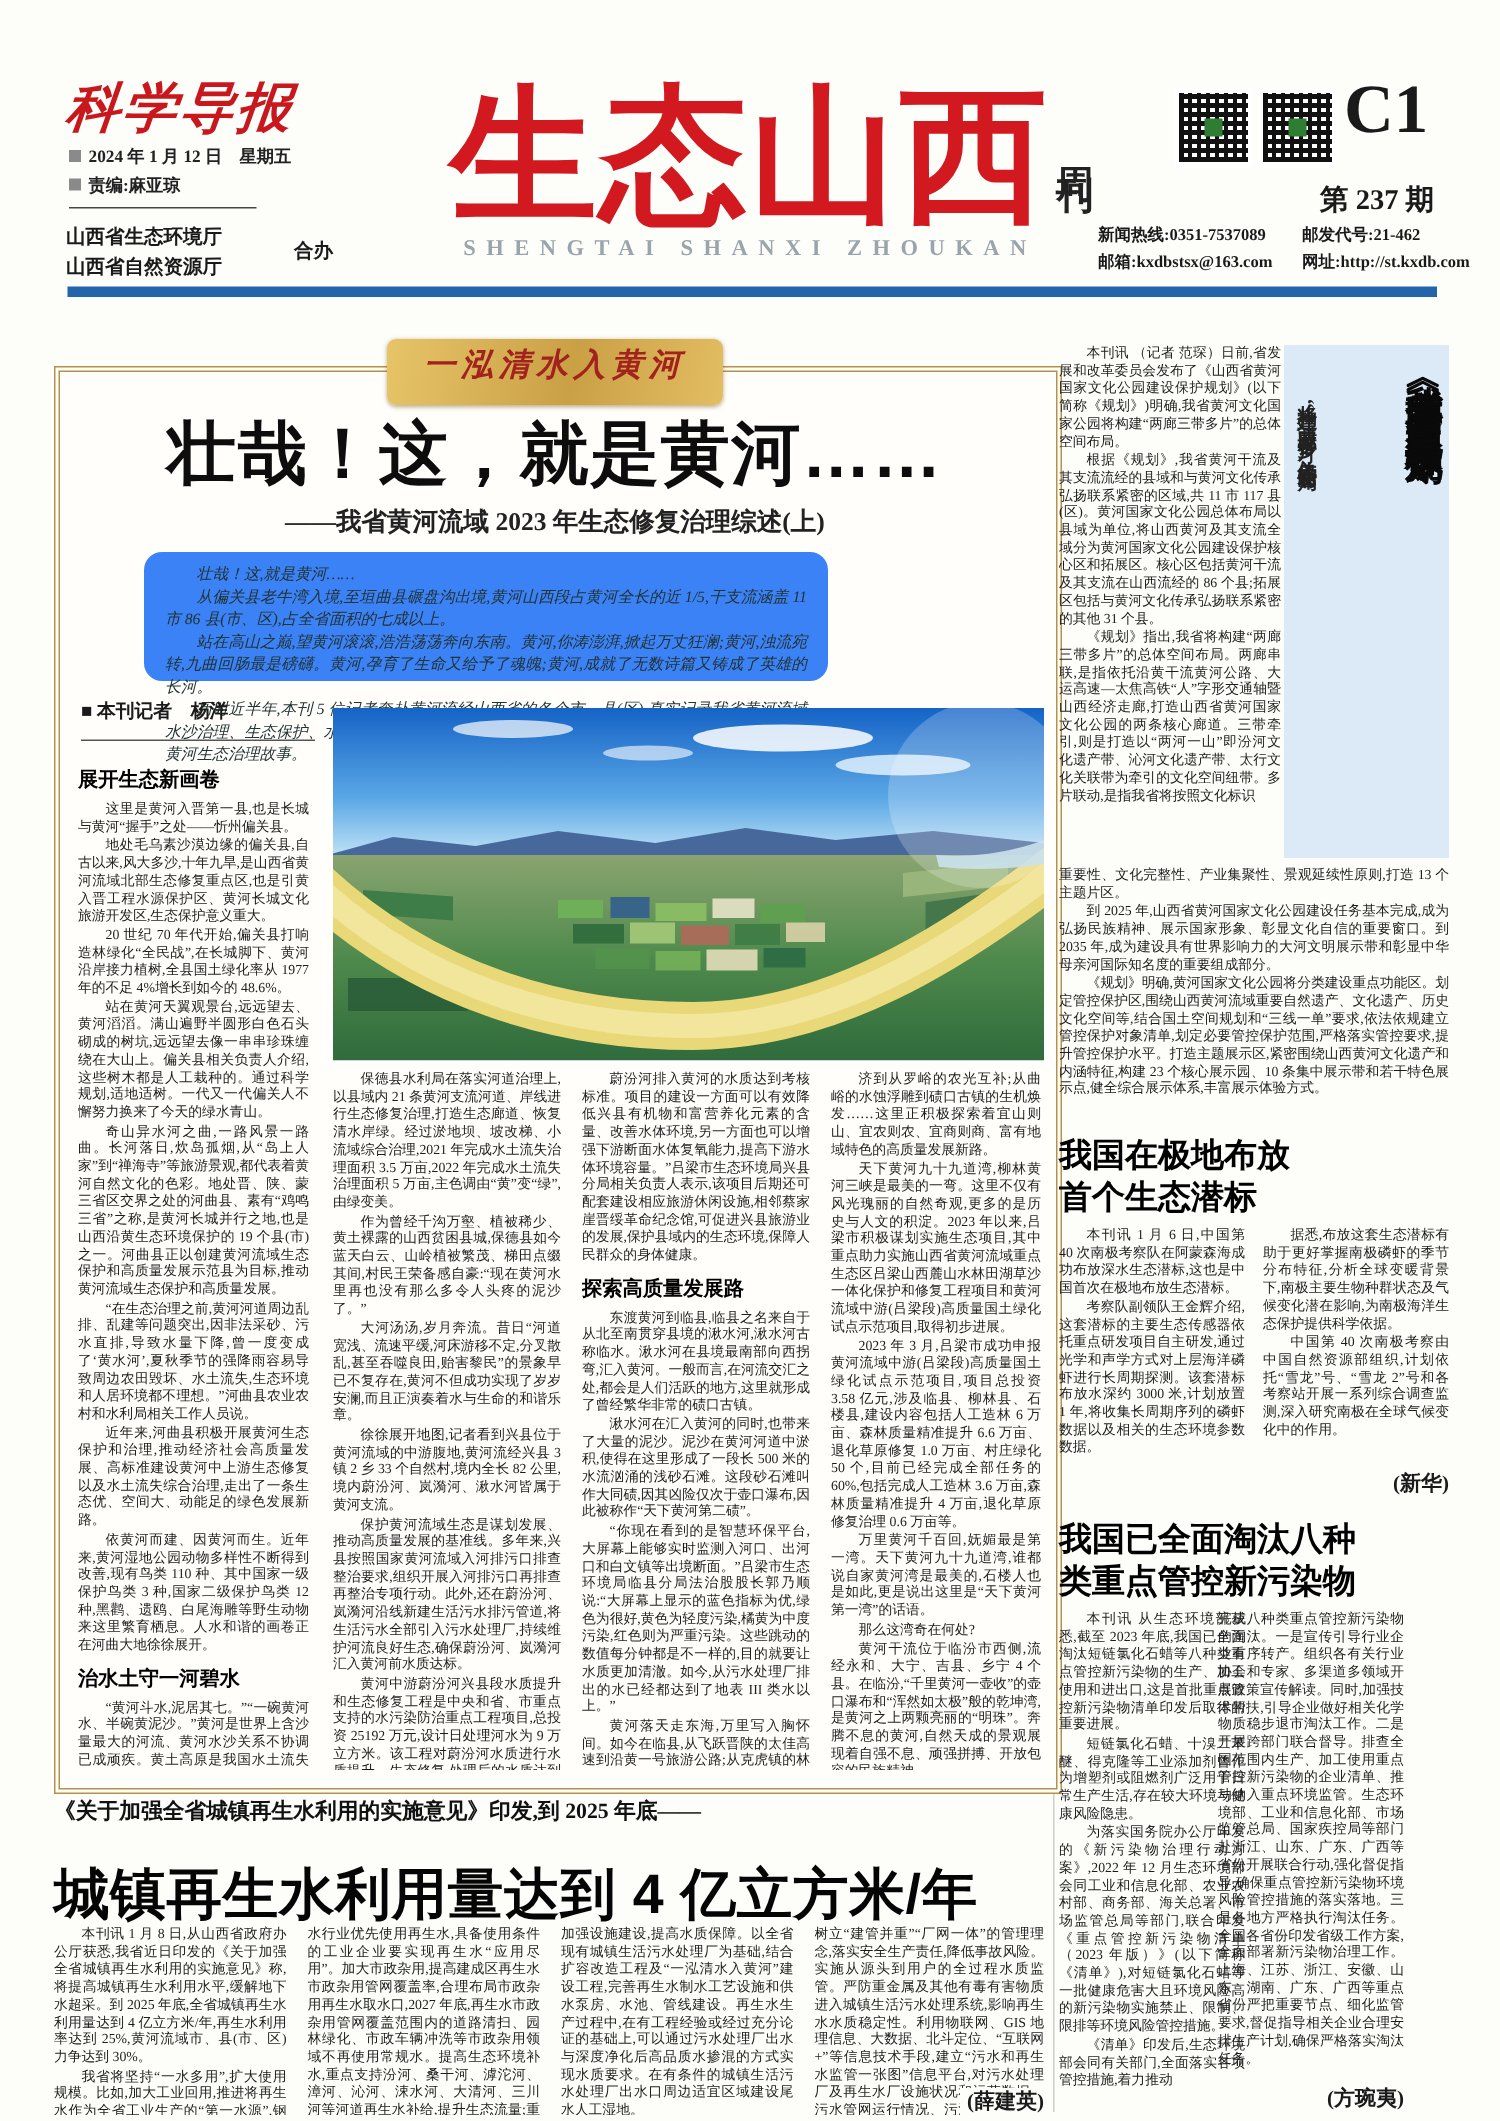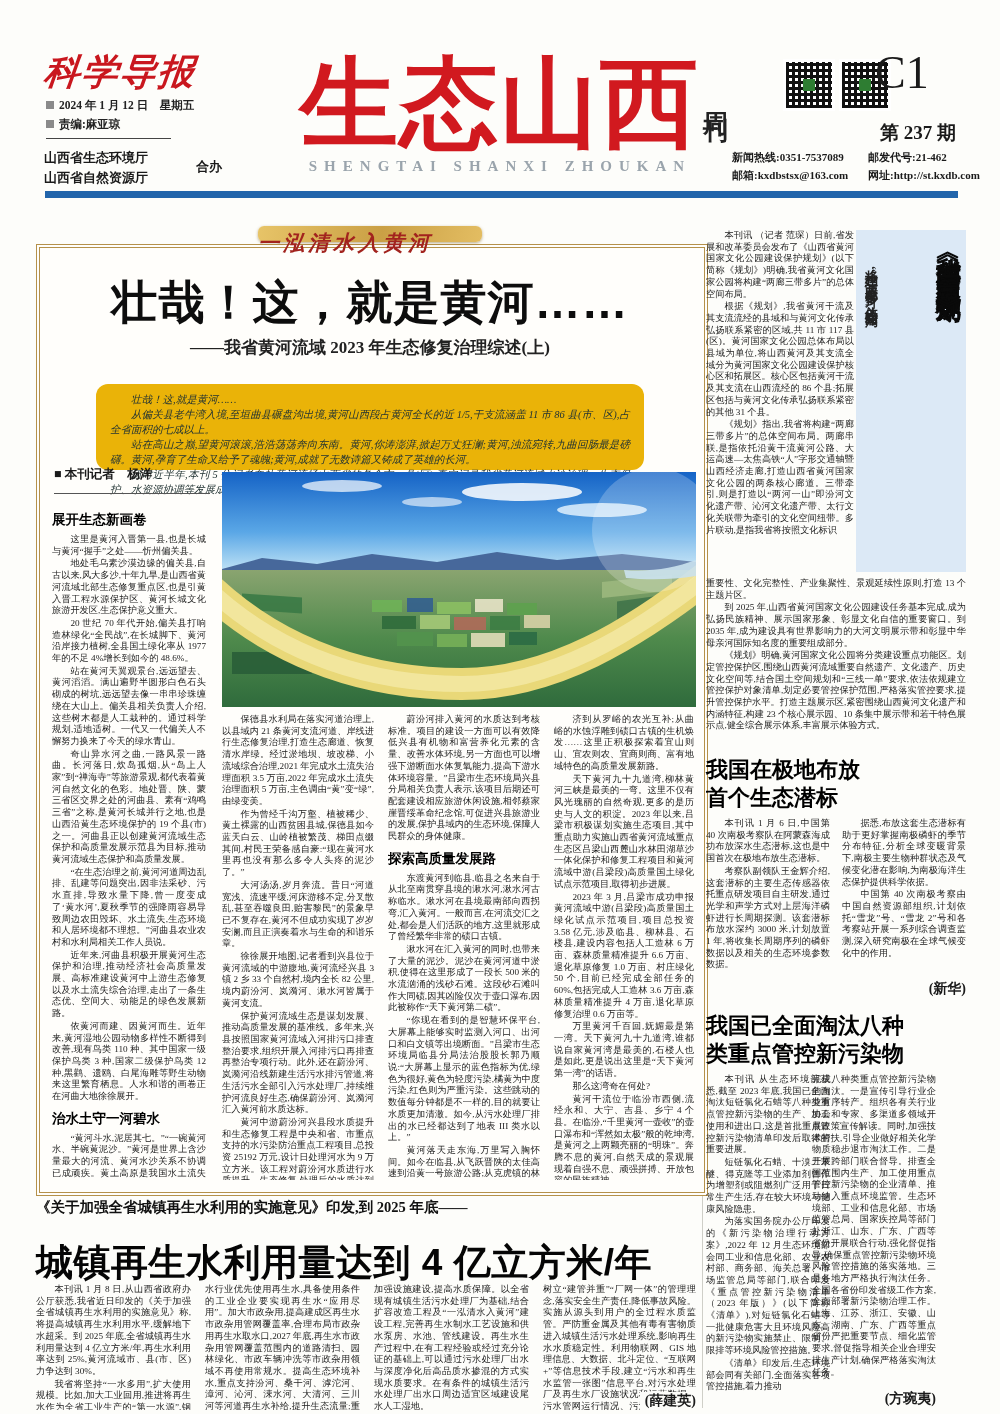--- a/index.html
+++ b/index.html
@@ -19,35 +19,35 @@
                font-family:"Liberation Sans",sans-serif;letter-spacing:2px;line-height:110px;white-space:nowrap;}
   .zhoukan{left:700px;top:92px;font-size:25px;font-weight:bold;color:#222;writing-mode:vertical-rl;
            letter-spacing:6px;line-height:30px;}
   .pinyin{left:300px;top:158px;width:400px;text-align:center;font-size:15px;color:#9aa4ac;
           letter-spacing:7px;font-weight:bold;}
   .qr{top:62px;width:46px;height:46px;background:
       repeating-linear-gradient(0deg,#111 0 3px,rgba(255,255,255,0) 3px 6px),
       repeating-linear-gradient(90deg,#111 0 3px,#fff 3px 6px);outline:3px solid #fff;}
   .qr .qrdot{position:absolute;left:17px;top:17px;width:12px;height:12px;background:#2e7d32;}
   .qr1{left:786px;} .qr2{left:842px;}
-  .pagecode{left:875px;top:46px;font-size:46px;font-weight:400;font-family:"Liberation Serif",serif;}
+  .pagecode{left:896px;top:46px;font-size:46px;font-weight:700;font-family:"Liberation Serif",serif;}
   .issue{left:880px;top:120px;font-size:19px;font-weight:bold;}
   .contact1{left:732px;top:148px;width:132px;font-size:11px;font-weight:bold;line-height:18px;}
   .contact2{left:868px;top:148px;width:130px;font-size:11px;font-weight:bold;line-height:18px;}
   .blue-bar{left:45px;top:191px;width:913px;height:7px;background:#2265ab;}
 
   
   .lead-box{left:36px;top:244px;width:664px;height:944px;border:4px double #b5914a;background:#fffefb;}
-  .banner{left:258px;top:226px;width:224px;height:16px;border-radius:6px;text-align:left;
+  .banner{left:258px;top:226px;width:224px;height:44px;border-radius:6px;text-align:center;
           background:linear-gradient(100deg,#e7c468,#caa045 55%,#e3bd62);box-shadow:0 1px 3px rgba(120,90,20,.5);}
   .banner span{font-size:21px;font-weight:900;font-style:italic;color:#a2231e;letter-spacing:4px;line-height:34px;}
   .lead-headline{left:60px;top:272px;width:620px;text-align:center;font-size:46px;font-weight:900;
                  font-family:"Liberation Sans",sans-serif;letter-spacing:1px;color:#0d0d0d;}
   .lead-subhead{left:60px;top:336px;width:620px;text-align:center;font-size:17px;font-weight:bold;color:#222;}
-  .intro-box{left:96px;top:384px;width:548px;height:86px;background:#eab308;border-radius:12px;
+  .intro-box{left:96px;top:368px;width:456px;height:86px;background:#3b82f6;border-radius:12px;
              padding:8px 14px;box-sizing:border-box;}
   .intro-box p{margin:0;font-size:10.5px;line-height:15px;text-indent:2em;color:#233;font-style:italic;text-align:justify;}
   .byline{left:54px;top:466px;width:156px;font-size:12.5px;font-weight:bold;border-bottom:1.5px solid #555;
           padding-bottom:10px;}
   .photo{left:222px;top:472px;width:474px;height:235px;}
   .col{overflow:hidden;}
   .col p{margin:0 0 1px 0;font-size:9.2px;line-height:11.7px;text-align:justify;text-indent:2em;color:#1c1c1c;}
   .col h4{margin:7px 0 5px 0;font-size:13.5px;font-family:"Liberation Sans",sans-serif;font-weight:900;color:#000;}
   .lead-c1{left:52px;top:504px;width:154px;height:676px;}
   .lead-c2{left:222px;top:714px;width:152px;height:466px;}

